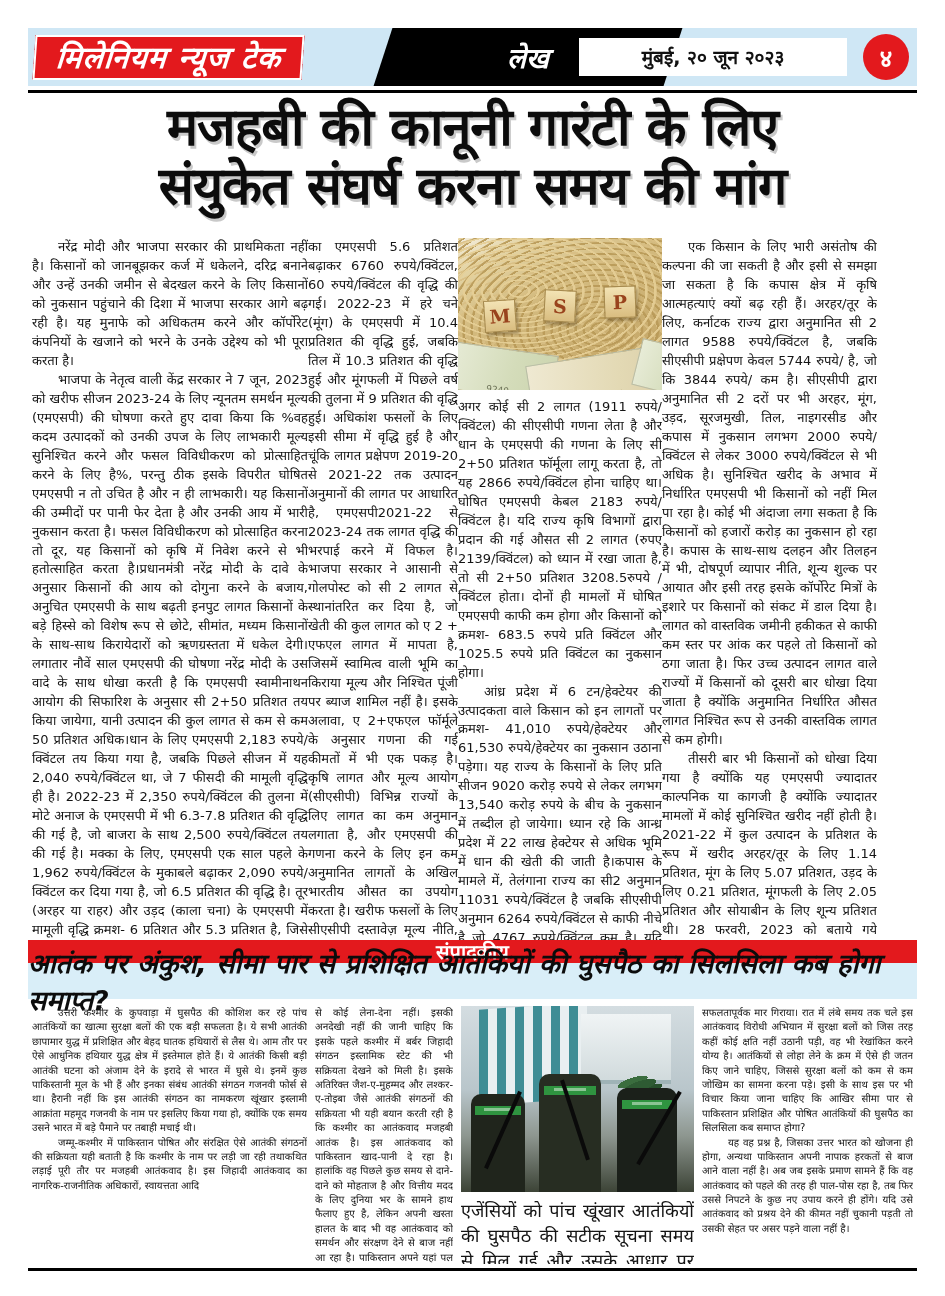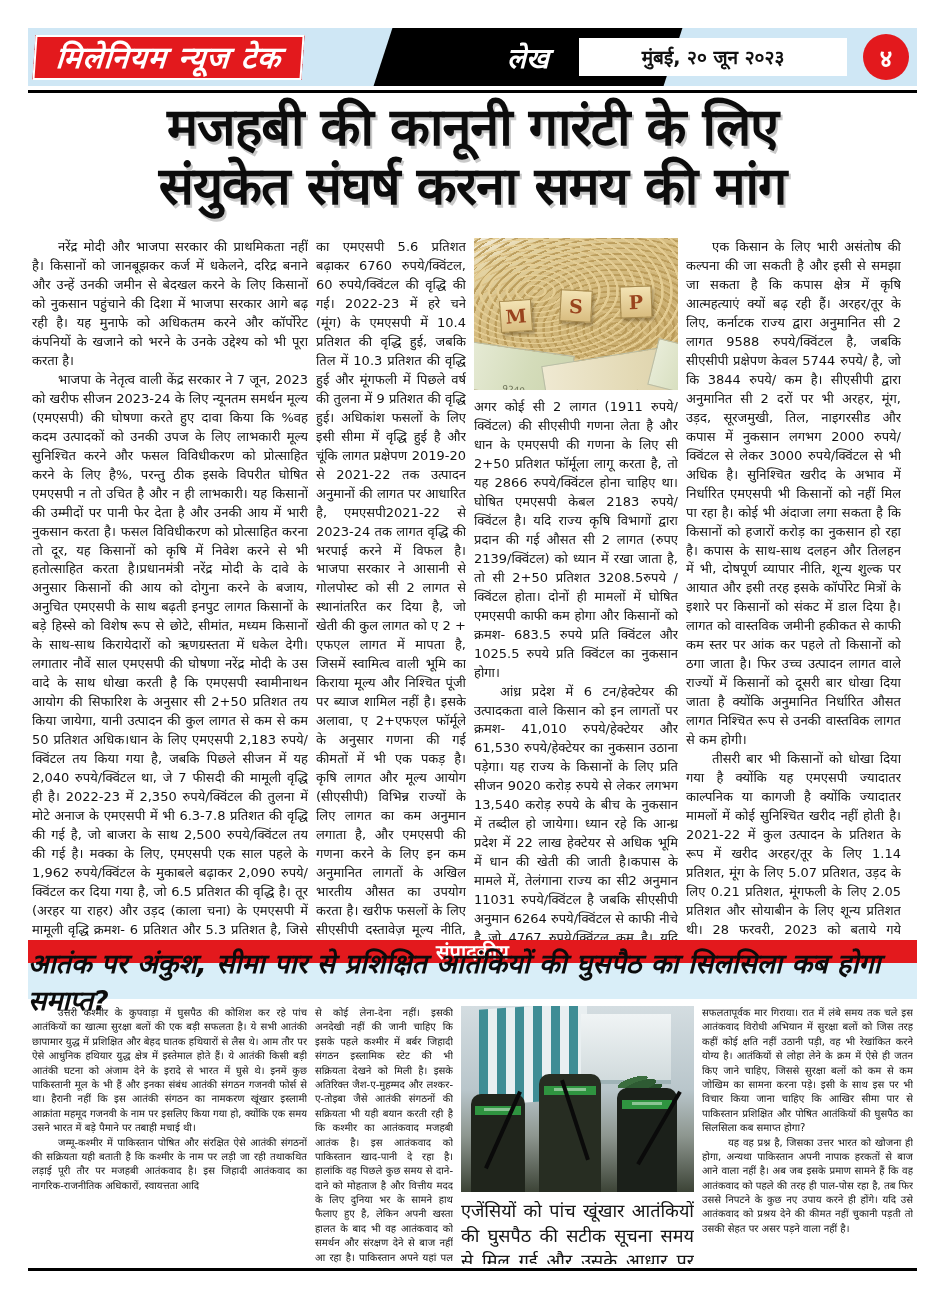--- a/index.html
+++ b/index.html
@@ -45,21 +45,21 @@
   .headline{
     position:absolute;left:28px;top:98px;width:889px;text-align:center;
     font-weight:bold;color:#0c0c0c;line-height:1.13;
     font-size:52px;letter-spacing:-1px;
     text-shadow:2px 3px 0 #c9c9c9;
   }
 
   
   .article-body{
     position:absolute;left:32px;top:238px;width:881px;height:708px;
-    display:grid;grid-template-columns:276px 150px 204px 215px;column-gap:8px;
+    display:grid;grid-template-columns:276px 150px 204px 215px;column-gap:0;
   }
   .col{overflow:hidden;height:708px;}
   .col p{
     margin:0;font-size:13px;line-height:1.46;text-align:justify;
     text-indent:26px;color:#141414;
   }
   .col p.noindent{text-indent:0;}
 
   
   .msp-photo{

